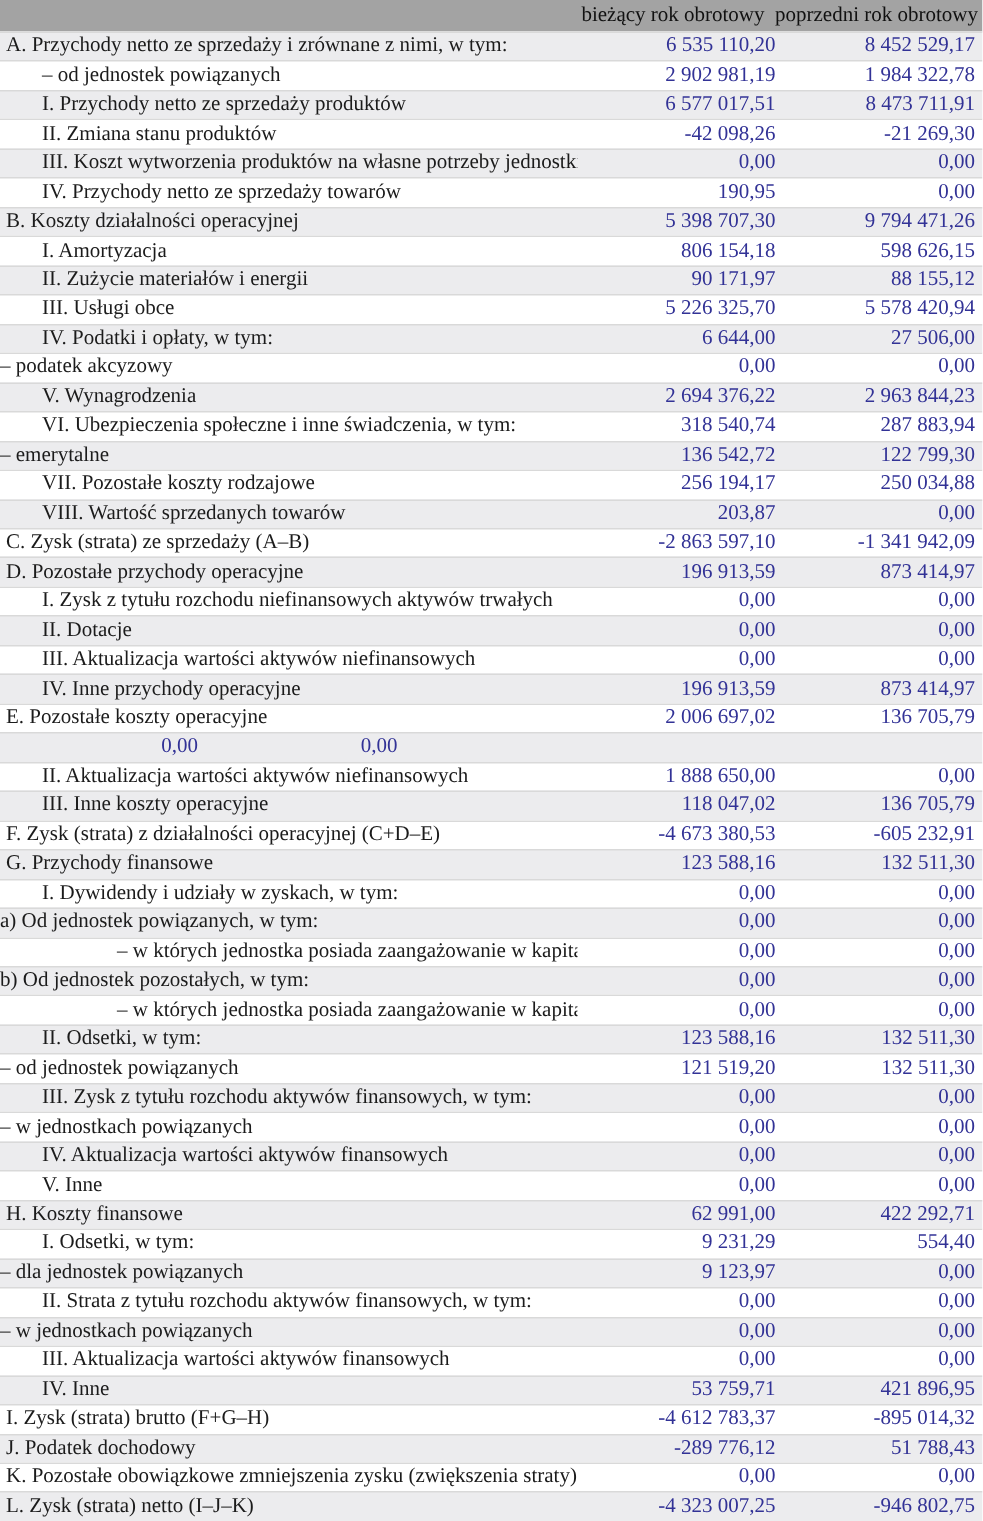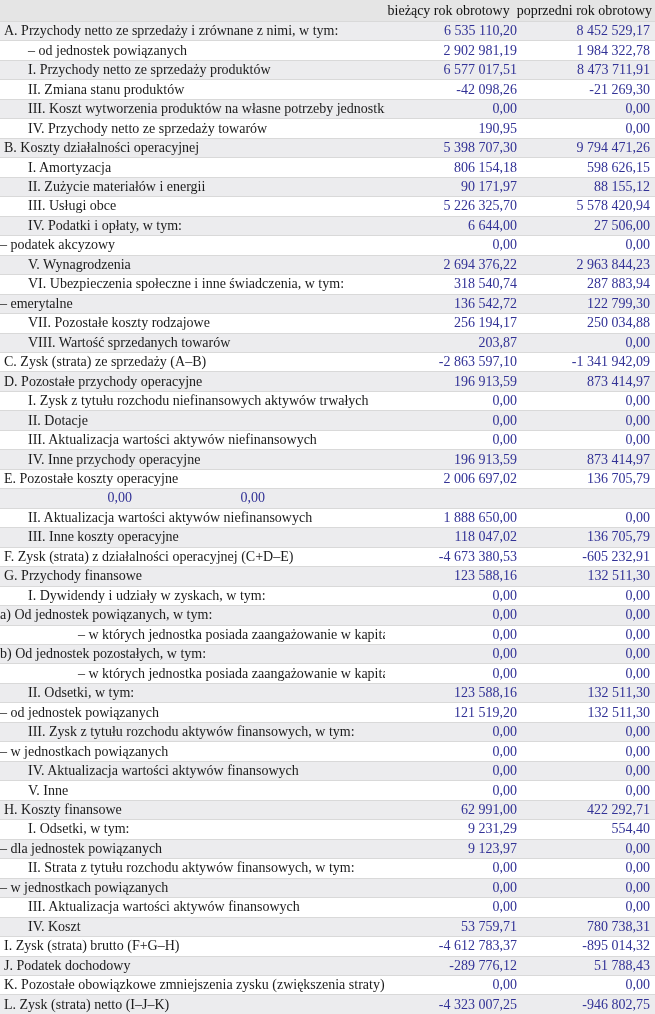--- a/index.html
+++ b/index.html
@@ -12,21 +12,21 @@
   *{box-sizing:border-box;margin:0;padding:0;}
   html,body{background:#ffffff;}
   body{
     width:655px;height:1014px;overflow:hidden;
     font-family:"Liberation Serif","DejaVu Serif",serif;
     font-size:14px;color:var(--label-color);
   }
   .report{width:655px;}
   .header-row{
     height:21px;display:flex;justify-content:flex-end;align-items:center;
-    background:#e5e5e5;color:var(--header-color);white-space:nowrap;
+    background:#a3a3a3;color:var(--header-color);white-space:nowrap;
   }
   .header-row .h-current{margin-right:7px;}
   .header-row .h-previous{margin-right:3px;}
   .tbody{width:655px;}
   .row{
     display:flex;align-items:center;height:19.47px;
     border-top:1px solid var(--border-color);
     background:#ffffff;white-space:nowrap;
   }
   .row.stripe{background:var(--stripe-color);}
@@ -272,23 +272,23 @@
         <div class="cell label">– w jednostkach powiązanych</div>
         <div class="cell val current">0,00</div>
         <div class="cell val previous">0,00</div>
       </div>
       <div class="row indent-1">
         <div class="cell label">III. Aktualizacja wartości aktywów finansowych</div>
         <div class="cell val current">0,00</div>
         <div class="cell val previous">0,00</div>
       </div>
       <div class="row indent-1 stripe">
-        <div class="cell label">IV. Koszt</div>
+        <div class="cell label">IV. Inne</div>
         <div class="cell val current">53 759,71</div>
-        <div class="cell val previous">780 738,31</div>
+        <div class="cell val previous">421 896,95</div>
       </div>
       <div class="row indent-0">
         <div class="cell label">I. Zysk (strata) brutto (F+G–H)</div>
         <div class="cell val current">-4 612 783,37</div>
         <div class="cell val previous">-895 014,32</div>
       </div>
       <div class="row indent-0 stripe">
         <div class="cell label">J. Podatek dochodowy</div>
         <div class="cell val current">-289 776,12</div>
         <div class="cell val previous">51 788,43</div>

